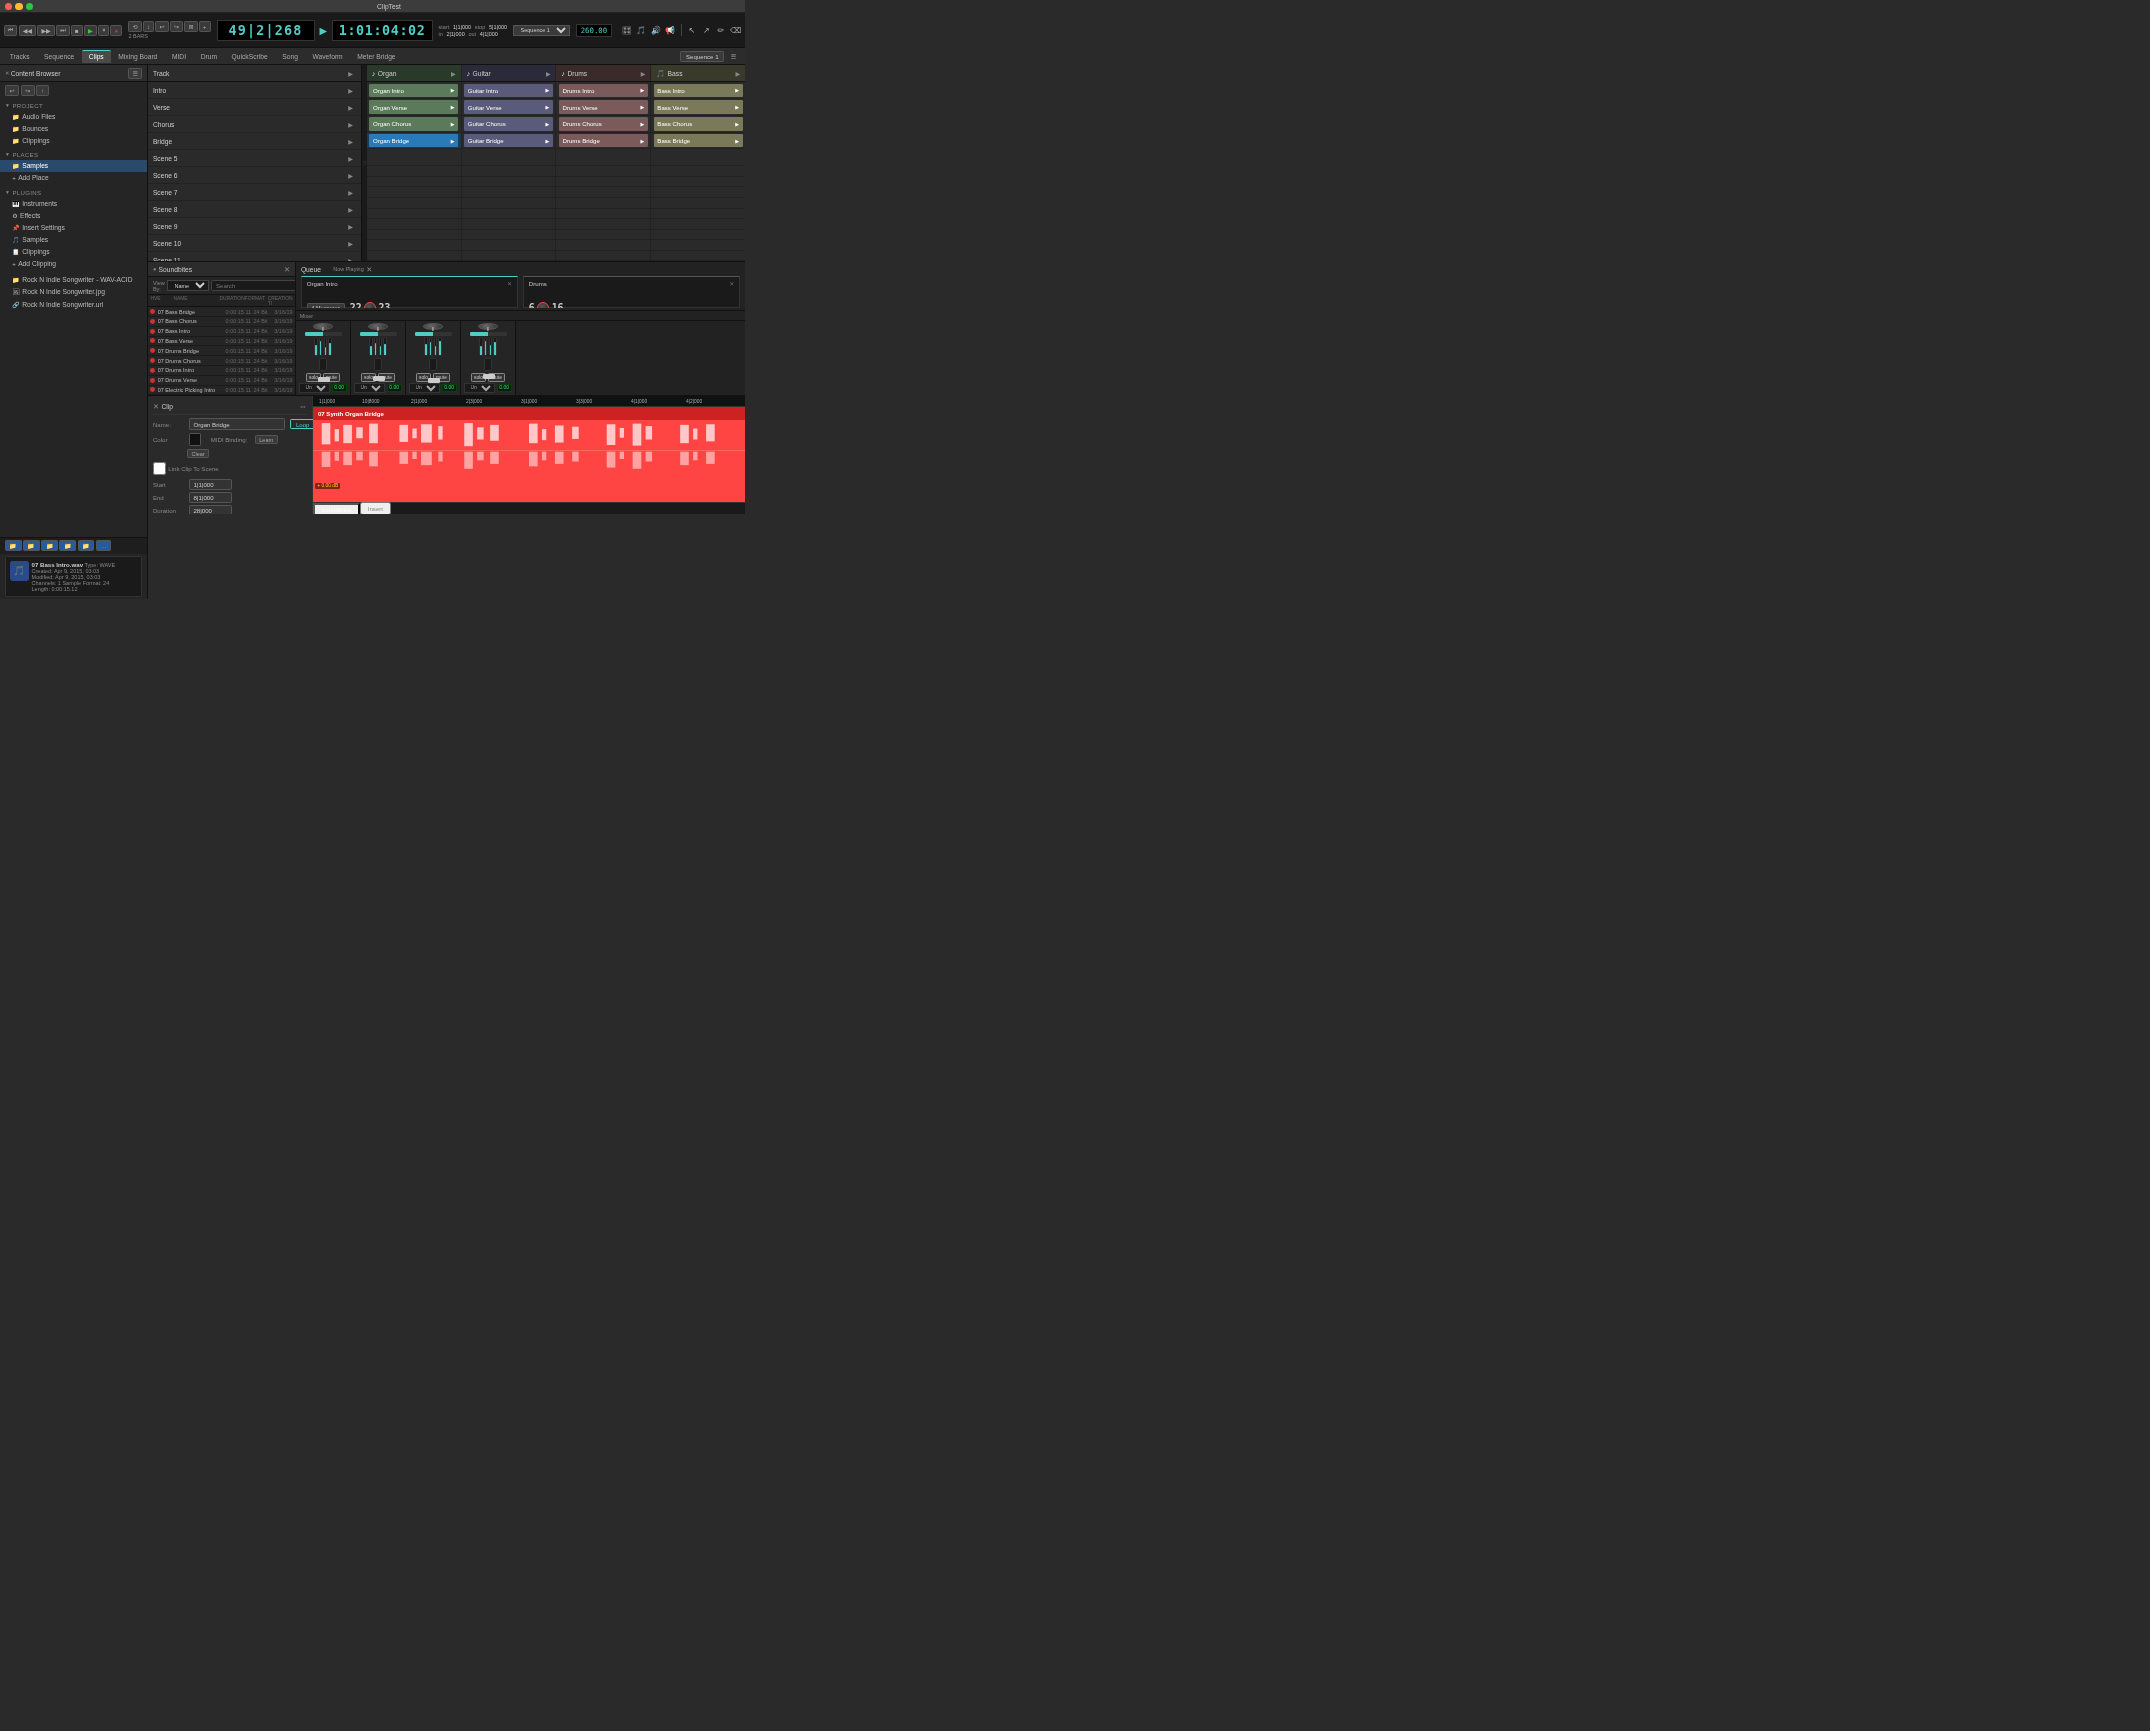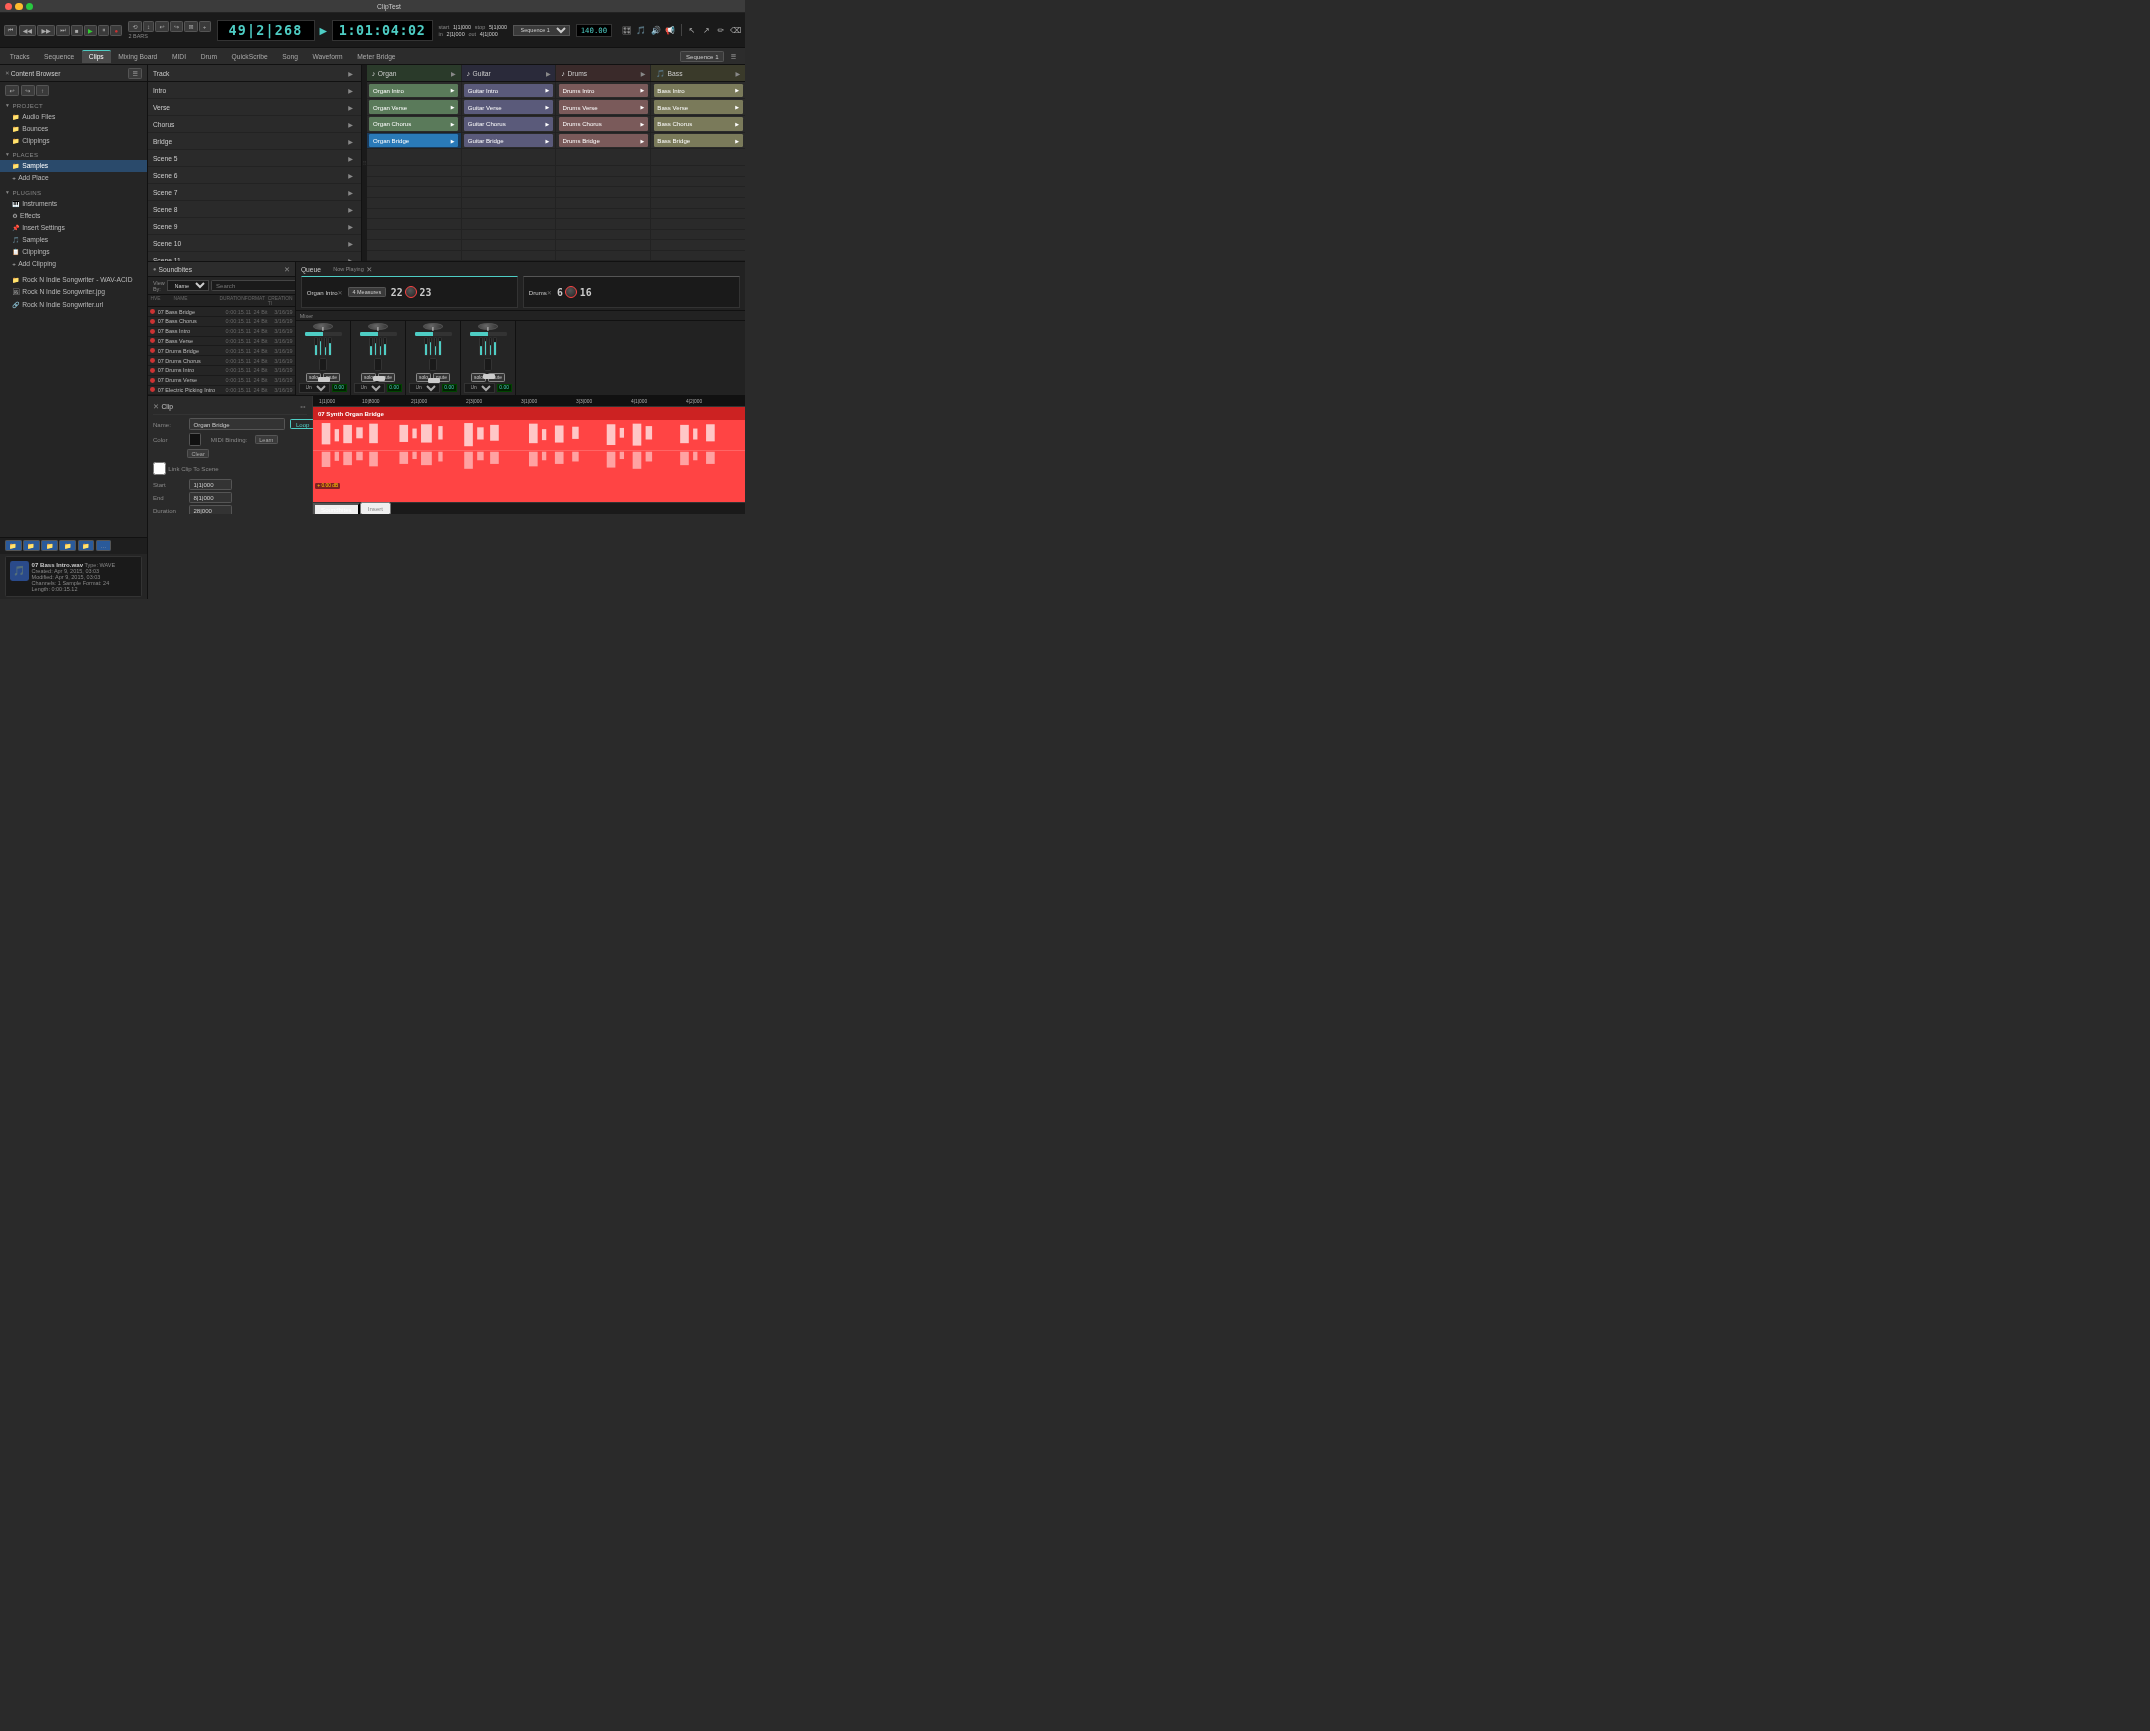--- a/index.html
+++ b/index.html
@@ -114,21 +114,21 @@
     .soundbites-cols { display: flex; padding: 0.6px 2.4px; background: #222; border-bottom: 0.6px solid #111; }
     .sb-col { font-size: 4.9px; color: #666; flex: 1; }
 
     
     .mixer-area { flex: 1; display: flex; flex-direction: column; overflow: hidden; background: #222; }
     .queue-section { height: 49px; border-bottom: 0.6px solid #111; padding: 2.4px 4.9px; display: flex; flex-direction: column; gap: 2.4px; }
     .queue-header { display: flex; align-items: center; gap: 4.9px; }
     .queue-title { font-size: 6.7px; color: #ccc; }
     .queue-close { background: none; border: none; color: #888; cursor: pointer; font-size: 7.3px; }
     .queue-players { display: flex; gap: 4.9px; flex: 1; overflow: hidden; }
-    .queue-player { background: #1a1a1a; border: 0.6px solid #333; padding: 2.4px 4.9px; flex: 1; display: flex; gap: 5px; border-top: 1.2px solid #555; }
+    .queue-player { background: #1a1a1a; border: 0.6px solid #333; padding: 2.4px 4.9px; flex: 1; display: flex; flex-direction: column; gap: 15px; border-top: 1.2px solid #555; }
     .queue-player.active { border-top-color: #4ecdc4; }
     .queue-player-header { display: flex; align-items: center; justify-content: space-between; }
     .queue-player-name { font-size: 6.1px; color: #ccc; }
     .queue-player-close { background: none; border: none; color: #666; cursor: pointer; font-size: 6.1px; }
     .queue-player-controls { display: flex; align-items: center; gap: 4.9px; }
     .queue-measure-btn { background: #3a3a3a; border: 0.6px solid #555; color: #ccc; font-size: 5.5px; padding: 0.6px 3.7px; cursor: pointer; border-radius: 1.2px; }
     .queue-numbers { display: flex; align-items: center; gap: 2.4px; }
     .queue-num { font-size: 9.8px; font-weight: bold; color: #ccc; font-family: monospace; }
     .queue-knob { width: 12.2px; height: 12.2px; border-radius: 50%; background: radial-gradient(circle at 40% 35%, #555, #222); border: 1.2px solid #ff4444; display: flex; align-items: center; justify-content: center; cursor: pointer; }
 
@@ -240,21 +240,21 @@
     </div>
   </div>
 
   <div class="seq-info">
     <select class="seq-dropdown">
       <option>Sequence 1</option>
     </select>
   </div>
 
   <div style="margin:0 3.7px;">
-    <div class="bpm-display">140.00</div>
+    <div class="bpm-display">260.00</div>
   </div>
 
   <div class="toolbar-icons">
     <button class="icon-btn" title="MIDI">🎛</button>
     <button class="icon-btn">🎵</button>
     <button class="icon-btn">🔊</button>
     <button class="icon-btn">📢</button>
     <div style="width:0.6px;height:12.2px;background:#444;margin:0 2.4px;"></div>
     <button class="icon-btn">↖</button>
     <button class="icon-btn">↗</button>

